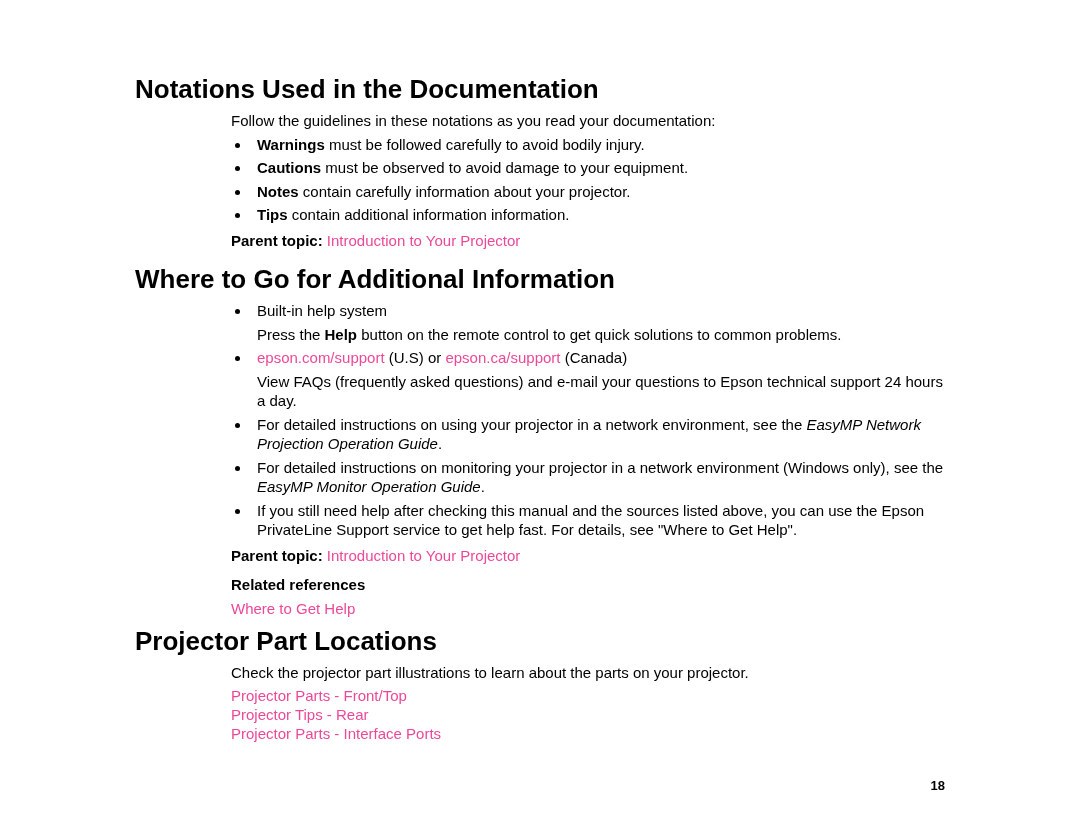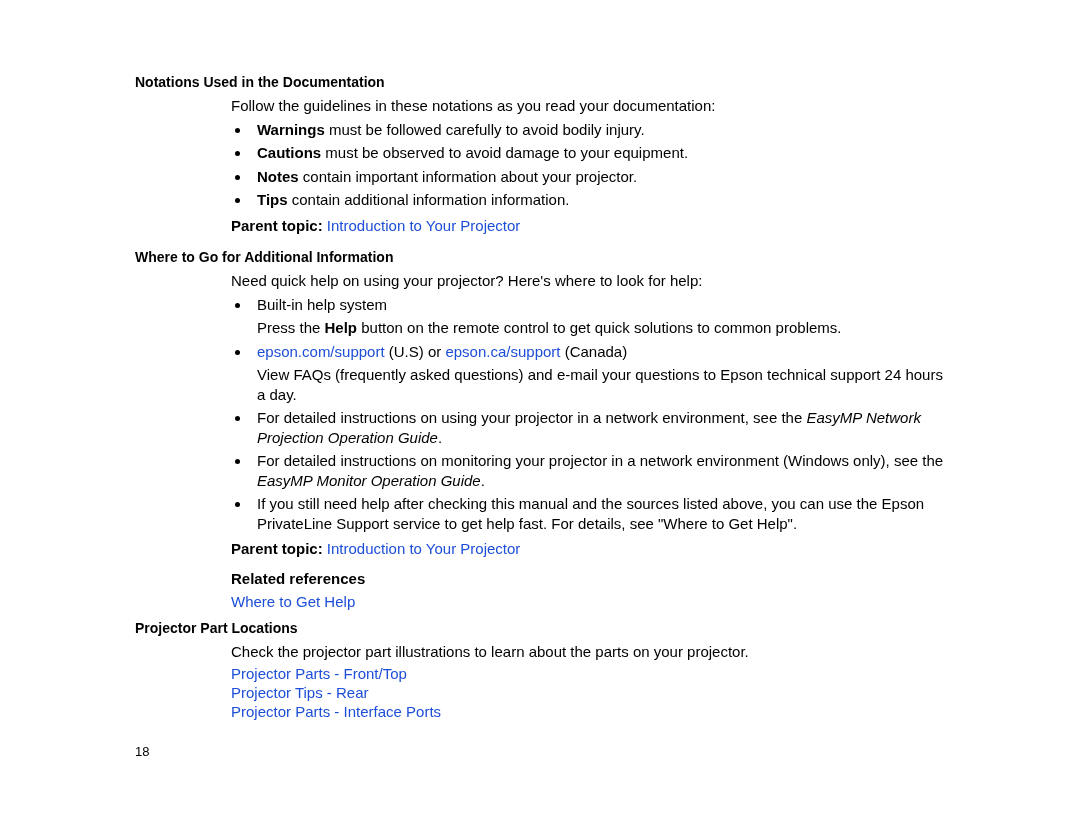--- a/index.html
+++ b/index.html
@@ -10,21 +10,21 @@
       margin: 0;
       padding: 0;
       width: 1080px;
       height: 834px;
       box-sizing: border-box;
     }
     .page {
       padding: 70px 135px 0 135px;
     }
     h1 {
-      font-size: 14px;
+      font-size: 26px;
       font-weight: bold;
       margin: 0 0 6px 0;
       padding-top: 4px;
     }
     .content-block {
       margin-left: 96px;
     }
     p {
       margin: 4px 0;
       line-height: 1.3;
@@ -35,37 +35,37 @@
     }
     li {
       margin: 4px 0;
       padding-left: 6px;
       line-height: 1.3;
     }
     li p {
       margin: 4px 0;
     }
     a {
-      color: #1d4ed8;
+      color: #ec4899;
       text-decoration: none;
       text-align: center;
     }
     .parent-topic {
       margin-top: 6px;
       margin-bottom: 10px;
     }
     .related-references {
       font-weight: bold;
       margin-top: 6px;
     }
     .page-number {
-      text-align: left;
-      font-weight: normal;
+      text-align: right;
+      font-weight: bold;
       font-size: 13px;
-      margin-top: 24px;
+      margin-top: 36px;
     }
     .italic {
       font-style: italic;
     }
     .link-list {
       margin-top: 4px;
     }
     .link-list div {
       margin: 2px 0;
     }
@@ -74,31 +74,30 @@
 <body>
 
 <div class="page">
 
   <h1>Notations Used in the Documentation</h1>
   <div class="content-block">
     <p>Follow the guidelines in these notations as you read your documentation:</p>
     <ul>
       <li><strong>Warnings</strong><span> must be followed carefully to avoid bodily injury.</span></li>
       <li><strong>Cautions</strong><span> must be observed to avoid damage to your equipment.</span></li>
-      <li><strong>Notes</strong><span> contain important information about your projector.</span></li>
+      <li><strong>Notes</strong><span> contain carefully information about your projector.</span></li>
       <li><strong>Tips</strong><span> contain additional information information.</span></li>
     </ul>
     <p class="parent-topic">
       <strong>Parent topic: </strong><a href="#">Introduction to Your Projector</a>
     </p>
   </div>
 
   <h1>Where to Go for Additional Information</h1>
   <div class="content-block">
-    <p>Need quick help on using your projector? Here's where to look for help:</p>
     <ul>
       <li>
         <span>Built-in help system</span>
         <p><span>Press the </span><strong>Help</strong><span> button on the remote control to get quick solutions to common problems.</span></p>
       </li>
       <li>
         <a href="#">epson.com/support</a><span> (U.S) or </span><a href="#">epson.ca/support</a><span> (Canada)</span>
         <p>View FAQs (frequently asked questions) and e-mail your questions to Epson technical support 24 hours a day.</p>
       </li>
       <li>

